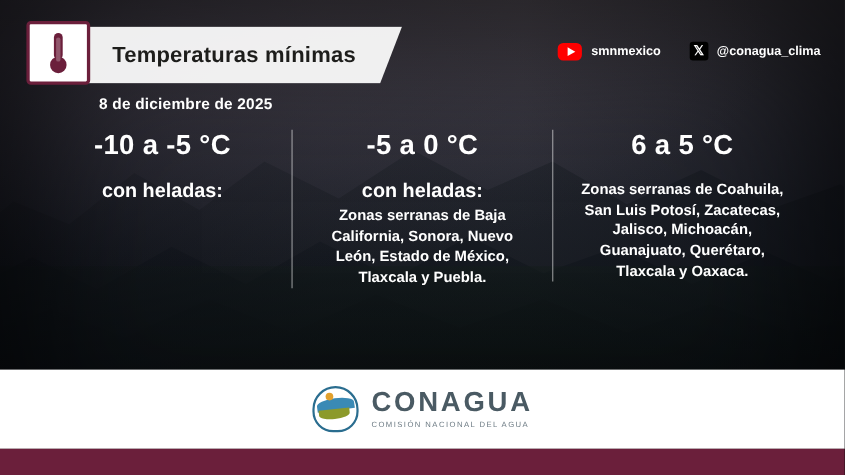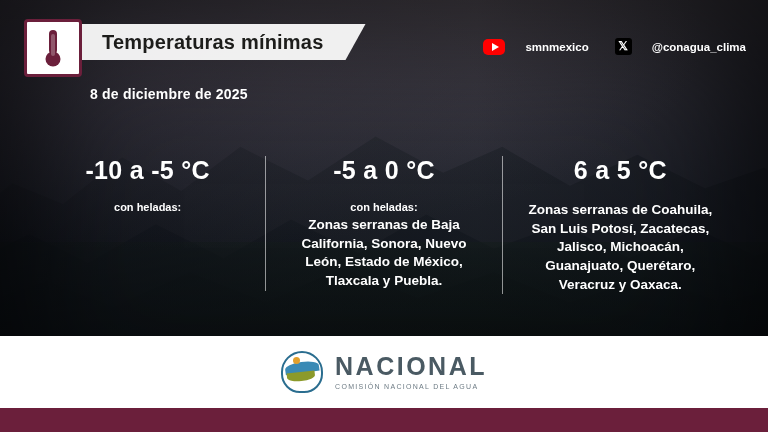--- a/index.html
+++ b/index.html
@@ -50,21 +50,21 @@
     box-shadow: inset 0 0 120px 40px rgba(0,0,0,.55);
   }
 
   
   .header {
     position: absolute; top: 14px; left: 0; right: 0; height: 80px;
   }
   .title-plate {
     position: absolute; left: 24px; top: 10px;
     display: flex; align-items: stretch;
-    height: 36px;
+    height: 52px;
   }
   .thermo-badge {
     width: 58px; height: 58px;
     background: #ffffff;
     border: 3px solid #6b1f3b;
     border-radius: 4px;
     display: flex; align-items: center; justify-content: center;
     position: relative; top: -5px;
     z-index: 3;
   }
@@ -83,21 +83,21 @@
   .subtitle {
     position: absolute; left: 90px; top: 72px;
     color: #ffffff; font-size: 14px; font-weight: bold;
     letter-spacing: .2px;
   }
   .socials {
     position: absolute; right: 22px; top: 24px;
     display: flex; align-items: center; gap: 26px;
   }
   .social {
-    display: flex; align-items: center; gap: 20px;
+    display: flex; align-items: center; gap: 8px;
     color: #ffffff; font-size: 11.5px; font-weight: bold;
   }
   .yt-icon {
     width: 22px; height: 16px; background: #ff0000; border-radius: 5px;
     display: flex; align-items: center; justify-content: center;
   }
   .yt-icon::after {
     content: ""; width: 0; height: 0;
     border-left: 7px solid #ffffff;
     border-top: 4.5px solid transparent;
@@ -107,33 +107,33 @@
   .x-icon {
     width: 17px; height: 17px; background: #000000; border-radius: 3px;
     color: #fff; font-size: 12px; font-weight: bold;
     display: flex; align-items: center; justify-content: center;
     font-family: "Liberation Serif", serif;
   }
 
   
   .columns {
     position: absolute; top: 118px; left: 30px; right: 30px; height: 200px;
-    display: flex; align-items: flex-start; margin-top: 38px;
+    display: flex; align-items: flex-start;
   }
   .col {
     flex: 1; padding: 0 16px; text-align: center;
     color: #ffffff;
   }
   .col.div-left { border-left: 1px solid rgba(255,255,255,.55); }
   .range {
     font-size: 25px; font-weight: bold; letter-spacing: .3px;
     margin-bottom: 16px; white-space: nowrap;
   }
   .heladas {
-    font-size: 11px; font-weight: bold; margin-bottom: 3px;
+    font-size: 18px; font-weight: bold; margin-bottom: 3px;
   }
   .zones {
     font-size: 13.5px; font-weight: bold; line-height: 1.38;
   }
 
   
   .footer-white {
     position: absolute; left: 0; right: 0; bottom: 24px; height: 72px;
     background: #ffffff;
     display: flex; align-items: center; justify-content: center;
@@ -225,33 +225,33 @@
     </div>
 
     <div class="col div-left">
       <div class="range">-5 a 0 °C</div>
       <div class="heladas">con heladas:</div>
       <div class="zones">Zonas serranas de Baja California, Sonora, Nuevo León, Estado de México, Tlaxcala y Puebla.</div>
     </div>
 
     <div class="col div-left">
       <div class="range">6 a 5 °C</div>
-      <div class="zones">Zonas serranas de Coahuila, San Luis Potosí, Zacatecas, Jalisco, Michoacán, Guanajuato, Querétaro, Veracruz y Oaxaca.</div>
+      <div class="zones">Zonas serranas de Coahuila, San Luis Potosí, Zacatecas, Jalisco, Michoacán, Guanajuato, Querétaro, Tlaxcala y Oaxaca.</div>
     </div>
   </div>
 
   <div class="footer-white">
     <div class="logo-row">
       <div class="logo-mark">
         <div class="shield"></div>
         <div class="wave1"></div>
         <div class="wave2"></div>
         <div class="dot"></div>
       </div>
       <div class="logo-text">
-        <div class="brand">NACIONAL</div>
+        <div class="brand">CONAGUA</div>
         <div class="brand-sub">COMISIÓN NACIONAL DEL AGUA</div>
       </div>
     </div>
   </div>
 
   <div class="footer-bar"></div>
 </div>
 
 </body></html>

